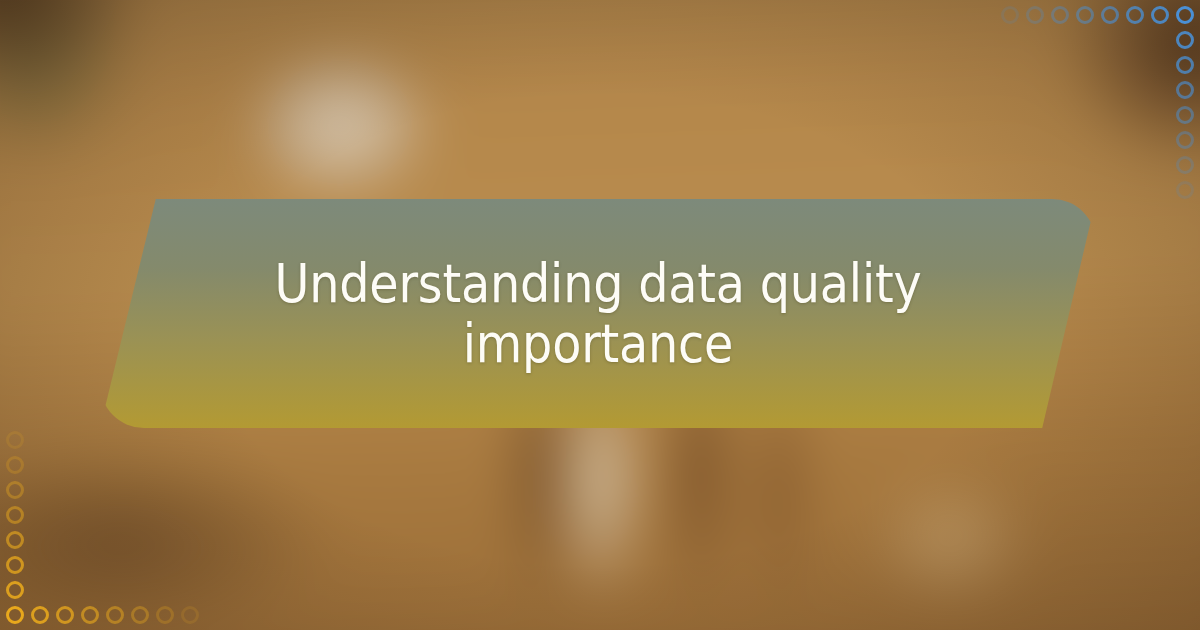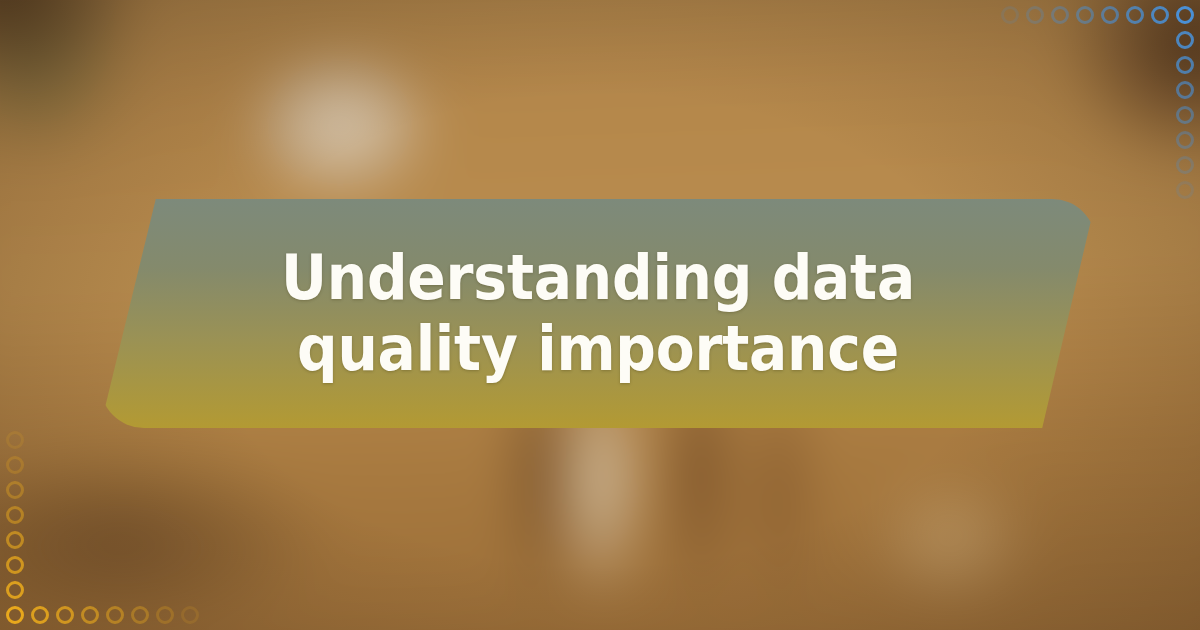--- a/index.html
+++ b/index.html
@@ -104,22 +104,22 @@
       0% 100%
     );
     -webkit-clip-path: polygon(5.6% 0%, 100% 0%, 94.6% 100%, 0% 100%);
   }
 
   .title-text {
     margin: 0;
     text-align: center;
     color: #fdfcf6;
     font-family: "DejaVu Sans Condensed", "Liberation Sans Narrow", "Liberation Sans", sans-serif;
-    font-size: 63px;
-    font-weight: 700;
+    font-size: 53px;
+    font-weight: 400;
     line-height: 1.12;
     letter-spacing: -0.2px;
     text-shadow: 0 1px 3px rgba(60,50,15,0.30);
     max-width: 690px;
   }
 </style>
 </head>
 <body>
 
 <div class="canvas">

